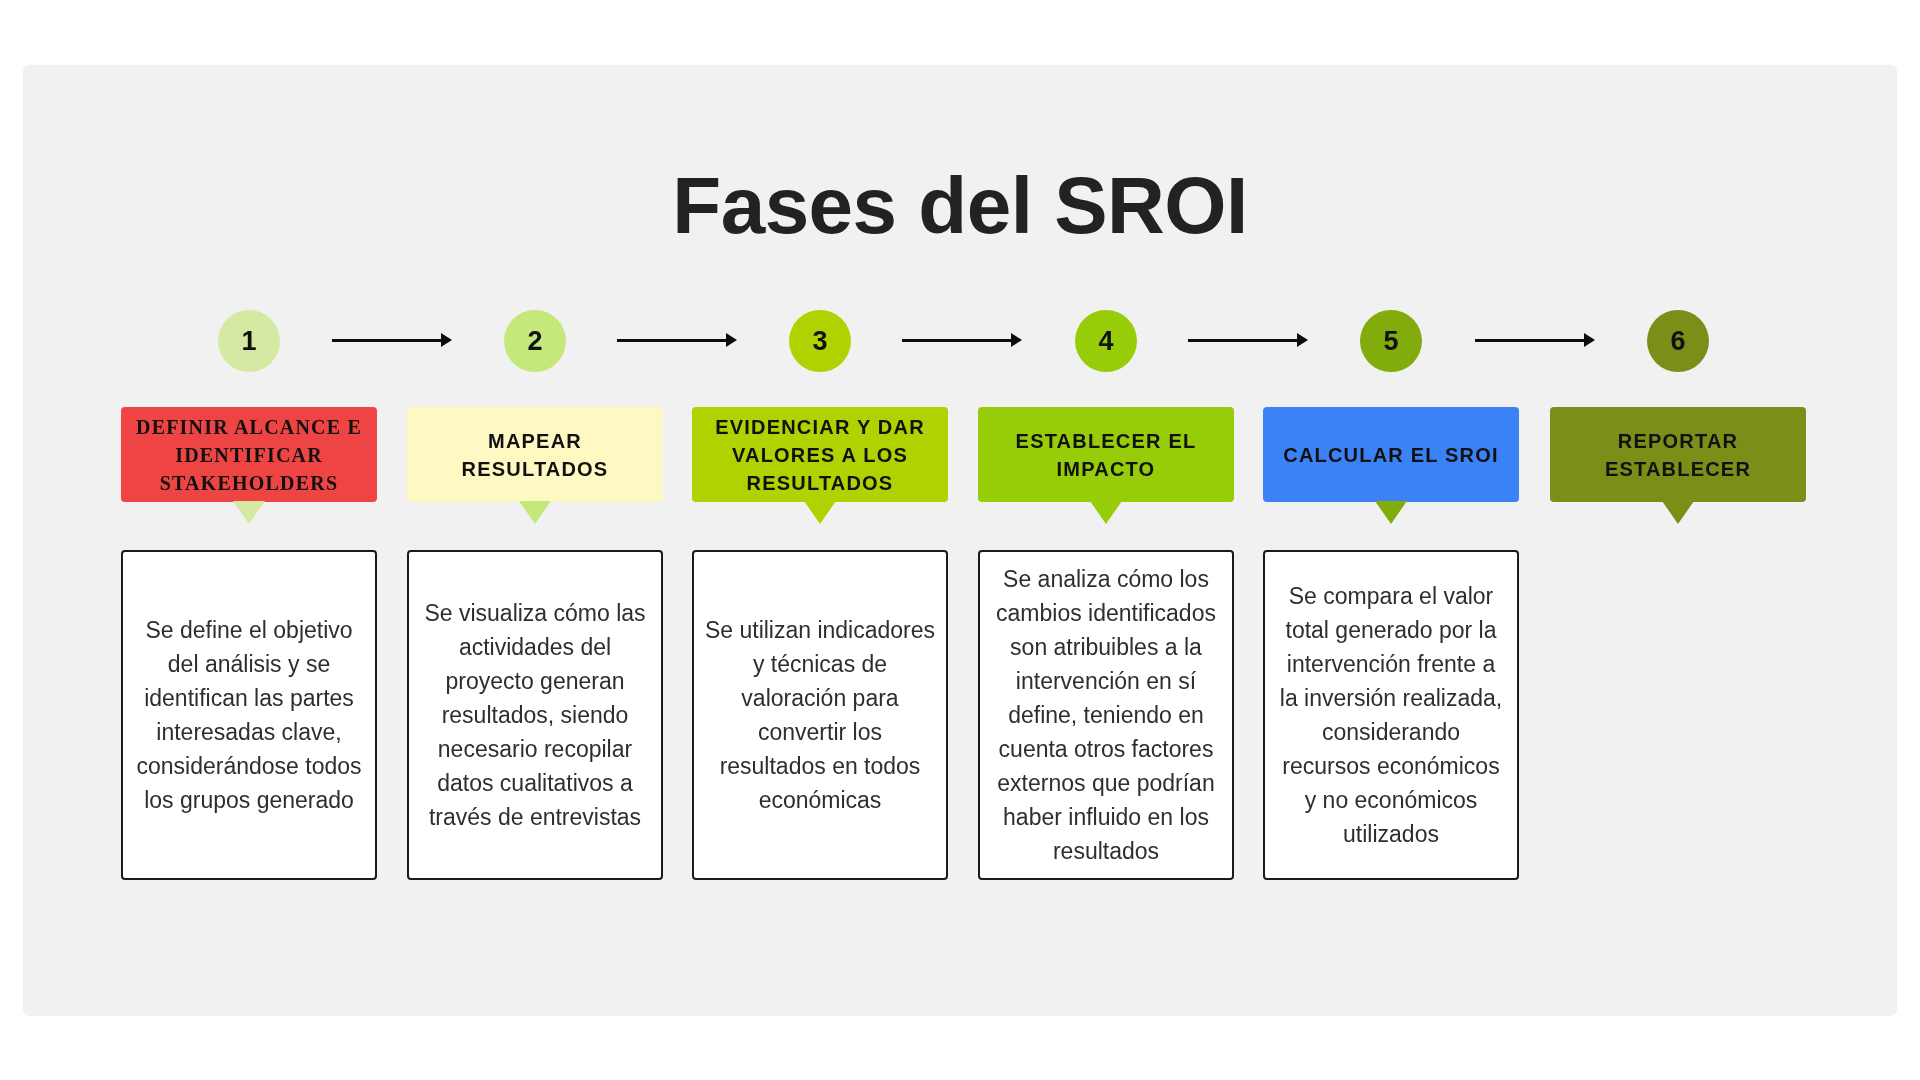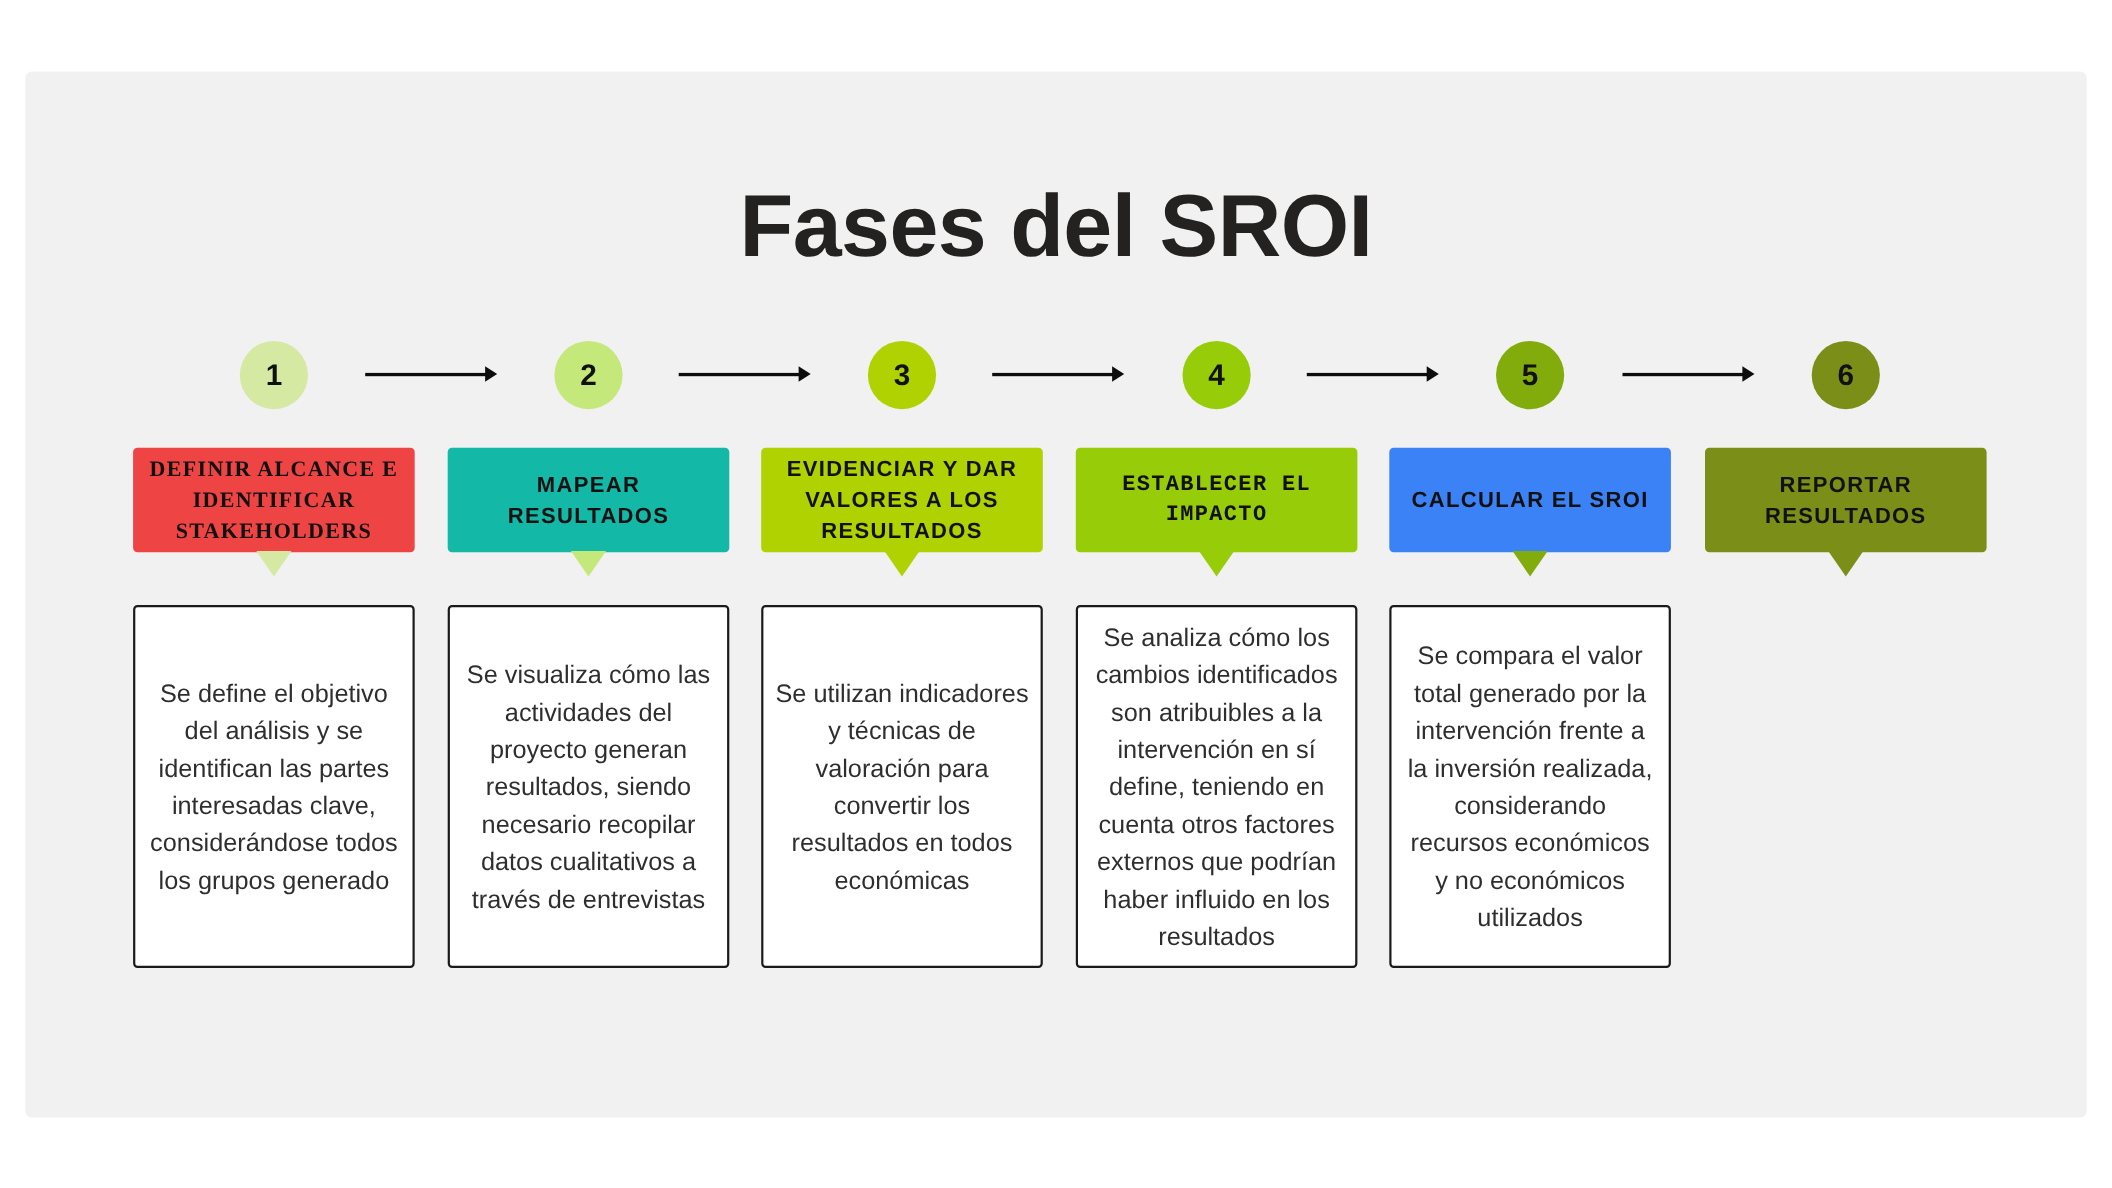--- a/index.html
+++ b/index.html
@@ -67,49 +67,49 @@
 
 <div class="step" style="left:121px;">
   <div class="circle" style="background:#d6e9a3;">1</div>
   <div class="header" style="background:#ef4444;font-family:Liberation Serif, serif;">DEFINIR ALCANCE E IDENTIFICAR STAKEHOLDERS</div>
   <div class="pointer" style="border-top-color:#d6e9a3;"></div>
   <div class="desc">Se define el objetivo del análisis y se identifican las partes interesadas clave, considerándose todos los grupos generado</div>
 </div>
 
 <div class="step" style="left:407px;">
   <div class="circle" style="background:#c5e87a;">2</div>
-  <div class="header" style="background:#14b8a6;">MAPEAR RESULTADOS</div>
+  <div class="header" style="background:#fef9c3;">MAPEAR RESULTADOS</div>
   <div class="pointer" style="border-top-color:#c5e87a;"></div>
   <div class="desc">Se visualiza cómo las actividades del proyecto generan resultados, siendo necesario recopilar datos cualitativos a través de entrevistas</div>
 </div>
 
 <div class="step" style="left:692px;">
   <div class="circle" style="background:#b0d200;">3</div>
   <div class="header" style="background:#b0d200;">EVIDENCIAR Y DAR VALORES A LOS RESULTADOS</div>
   <div class="pointer" style="border-top-color:#b0d200;"></div>
   <div class="desc">Se utilizan indicadores y técnicas de valoración para convertir los resultados en todos económicas</div>
 </div>
 
 <div class="step" style="left:978px;">
   <div class="circle" style="background:#97cd08;">4</div>
-  <div class="header" style="background:#97cd08;font-family:Liberation Mono, monospace;">ESTABLECER EL IMPACTO</div>
+  <div class="header" style="background:#97cd08;">ESTABLECER EL IMPACTO</div>
   <div class="pointer" style="border-top-color:#97cd08;"></div>
   <div class="desc">Se analiza cómo los cambios identificados son atribuibles a la intervención en sí define, teniendo en cuenta otros factores externos que podrían haber influido en los resultados</div>
 </div>
 
 <div class="step" style="left:1263px;">
   <div class="circle" style="background:#82ab0c;">5</div>
   <div class="header" style="background:#3b82f6;">CALCULAR EL SROI</div>
   <div class="pointer" style="border-top-color:#82ab0c;"></div>
   <div class="desc">Se compara el valor total generado por la intervención frente a la inversión realizada, considerando recursos económicos y no económicos utilizados</div>
 </div>
 
 <div class="step" style="left:1550px;">
   <div class="circle" style="background:#7b8f18;">6</div>
-  <div class="header" style="background:#7b8f18;">REPORTAR RESULTADOS</div>
+  <div class="header" style="background:#7b8f18;">REPORTAR ESTABLECER</div>
   <div class="pointer" style="border-top-color:#7b8f18;"></div>
 </div>
 
 <div class="arrow" style="left:332px; width:120px;">
   <div class="line" style="width:110px;"></div>
     <div class="head" style="left:109px;"></div>
 </div>
 <div class="arrow" style="left:617px; width:120px;">
   <div class="line" style="width:110px;"></div>
     <div class="head" style="left:109px;"></div>

